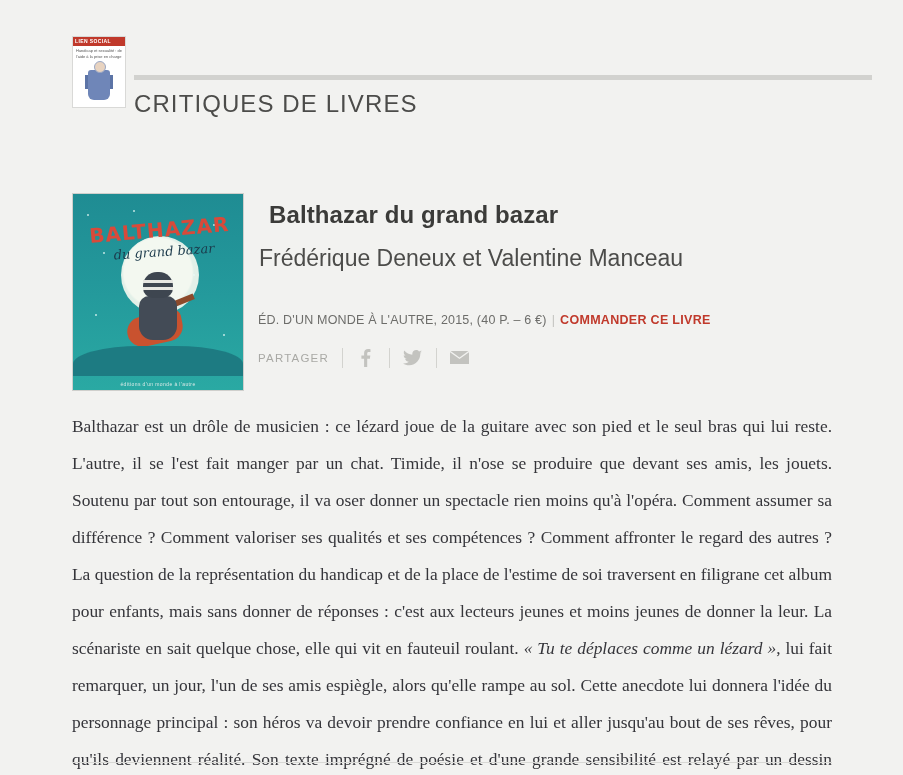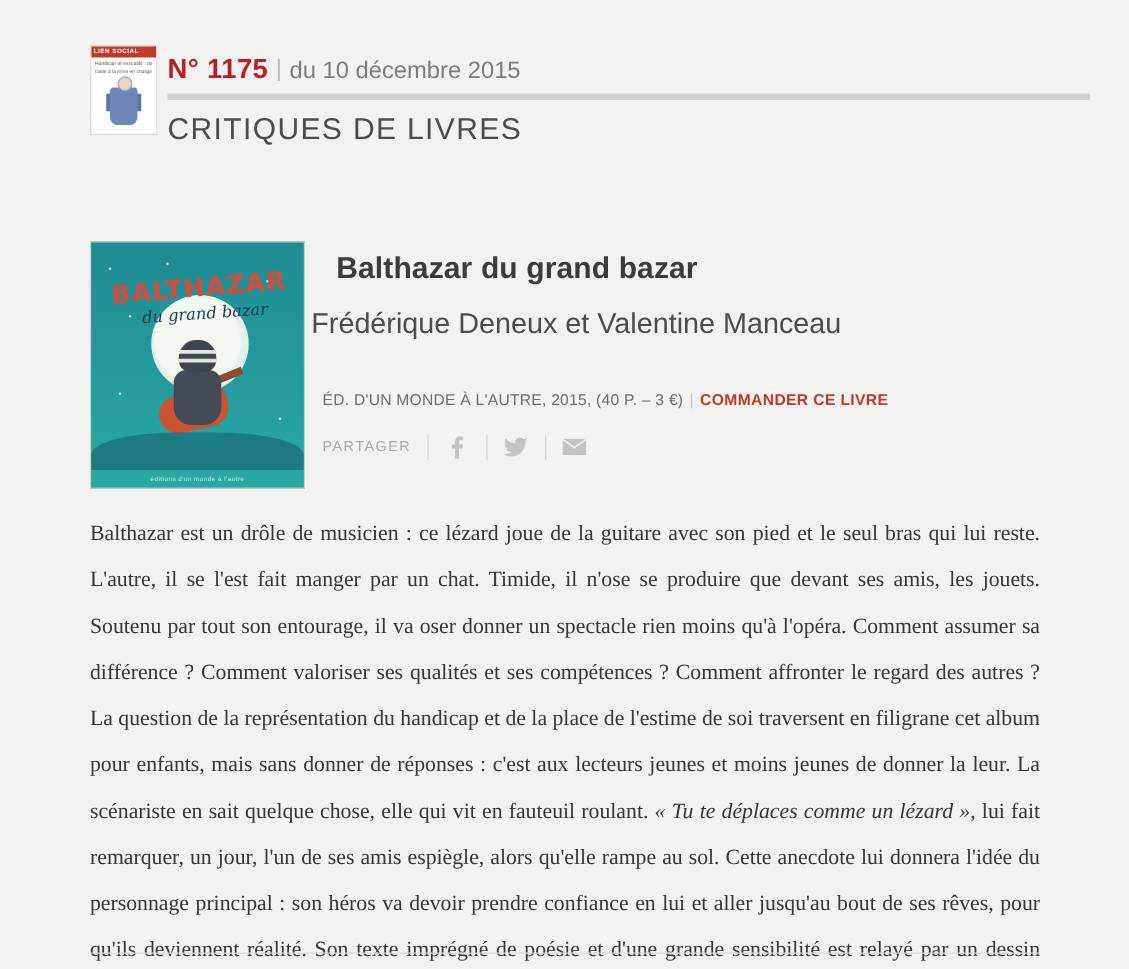--- a/index.html
+++ b/index.html
@@ -273,21 +273,21 @@
     position: absolute;
     left: 269px;
     top: 201px;
     font-size: 24px;
     font-weight: bold;
     color: #3b3b39;
     letter-spacing: .1px;
   }
   .book-authors {
     position: absolute;
-    left: 249px;
+    left: 259px;
     top: 245px;
     font-size: 23px;
     color: #4c4c4a;
     font-weight: normal;
   }
   .book-meta {
     position: absolute;
     left: 258px;
     top: 313px;
     font-size: 12.5px;
@@ -370,23 +370,20 @@
       <div class="tc-label">LIEN SOCIAL</div>
       <div class="tc-sub">Handicap et sexualité : de l'aide à la prise en charge</div>
       <div class="tc-art">
         <div class="fig-arm-l"></div>
         <div class="fig-arm-r"></div>
         <div class="fig-body"></div>
         <div class="fig-head"></div>
       </div>
     </div>
 
-    <div class="issue-line">
-      <span class="issue-num">N° 1175</span><span class="issue-sep">|</span><span class="issue-date">du 10 décembre 2015</span>
-    </div>
 
     <div class="rule"></div>
 
     <div class="rubrique">CRITIQUES DE LIVRES</div>
   </div>
 
 
   <div class="cover">
     <div class="sky"></div>
     <div class="moon"></div>
@@ -411,21 +408,21 @@
       <div class="c-stripe2"></div>
     </div>
     <div class="ground"></div>
     <div class="credit">éditions d'un monde à l'autre</div>
   </div>
 
   <div class="book-title">Balthazar du grand bazar</div>
   <div class="book-authors">Frédérique Deneux et Valentine Manceau</div>
 
   <div class="book-meta">
-    <span>ÉD. D'UN MONDE À L'AUTRE, 2015, (40 P. – 3 €)</span><span class="meta-pipe">|</span><a class="order-link" href="#">COMMANDER CE LIVRE</a>
+    <span>ÉD. D'UN MONDE À L'AUTRE, 2015, (40 P. – 6 €)</span><span class="meta-pipe">|</span><a class="order-link" href="#">COMMANDER CE LIVRE</a>
   </div>
 
   <div class="share">
     <span class="share-label">PARTAGER</span>
     <span class="share-div"></span>
     <span class="share-icon">
       <svg width="11" height="18" viewBox="0 0 11 18" aria-hidden="true">
           <path fill="#c3c3bf" d="M7.2 18V9.8h2.7l.4-3.2H7.2V4.6c0-.9.3-1.5 1.6-1.5h1.7V.2C10.2.1 9.2 0 8.1 0 5.7 0 4.1 1.4 4.1 4.1v2.5H1.4v3.2h2.7V18h3.1z"></path>
         </svg>
     </span>

